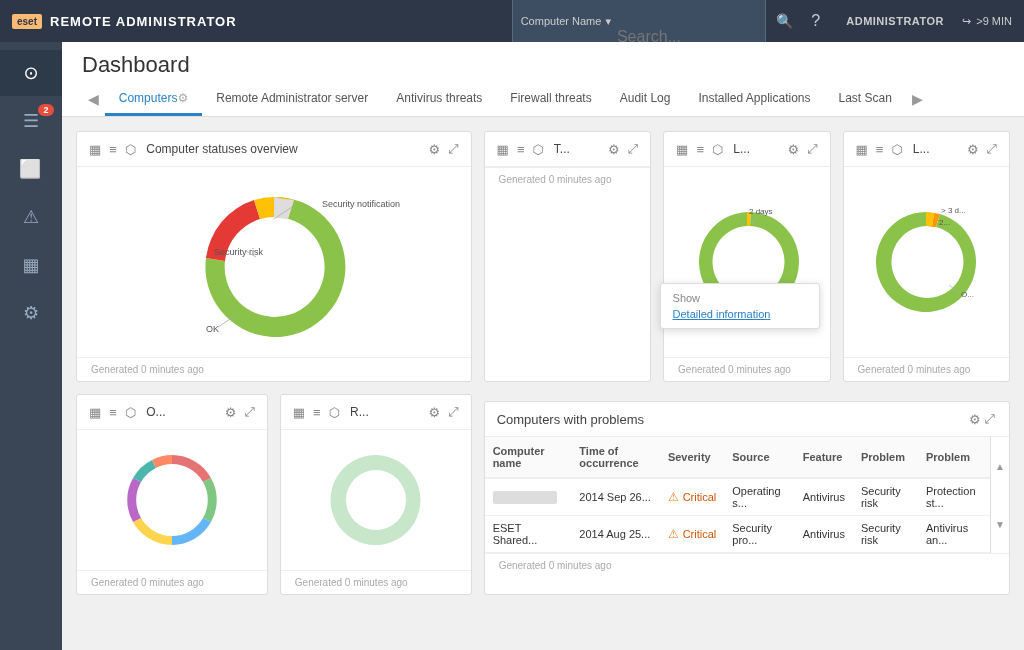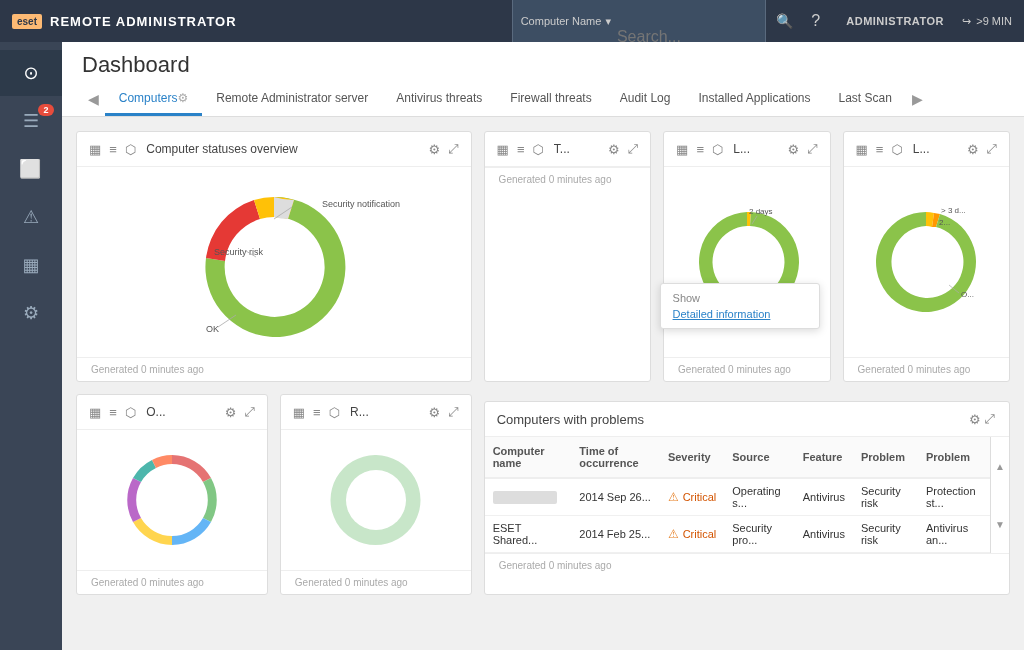--- a/index.html
+++ b/index.html
@@ -607,21 +607,21 @@
                         <span>Critical</span>
                       </span>
                     </td>
                     <td>Operating s...</td>
                     <td>Antivirus</td>
                     <td>Security risk</td>
                     <td>Protection st...</td>
                   </tr>
                   <tr>
                     <td>ESET Shared...</td>
-                    <td>2014 Feb 25...</td>
+                    <td>2014 Aug 25...</td>
                     <td>
                       <span class="severity-critical">
                         <span class="warn-icon">⚠</span>
                         <span>Critical</span>
                       </span>
                     </td>
                     <td>Security pro...</td>
                     <td>Antivirus</td>
                     <td>Security risk</td>
                     <td>Antivirus an...</td>

